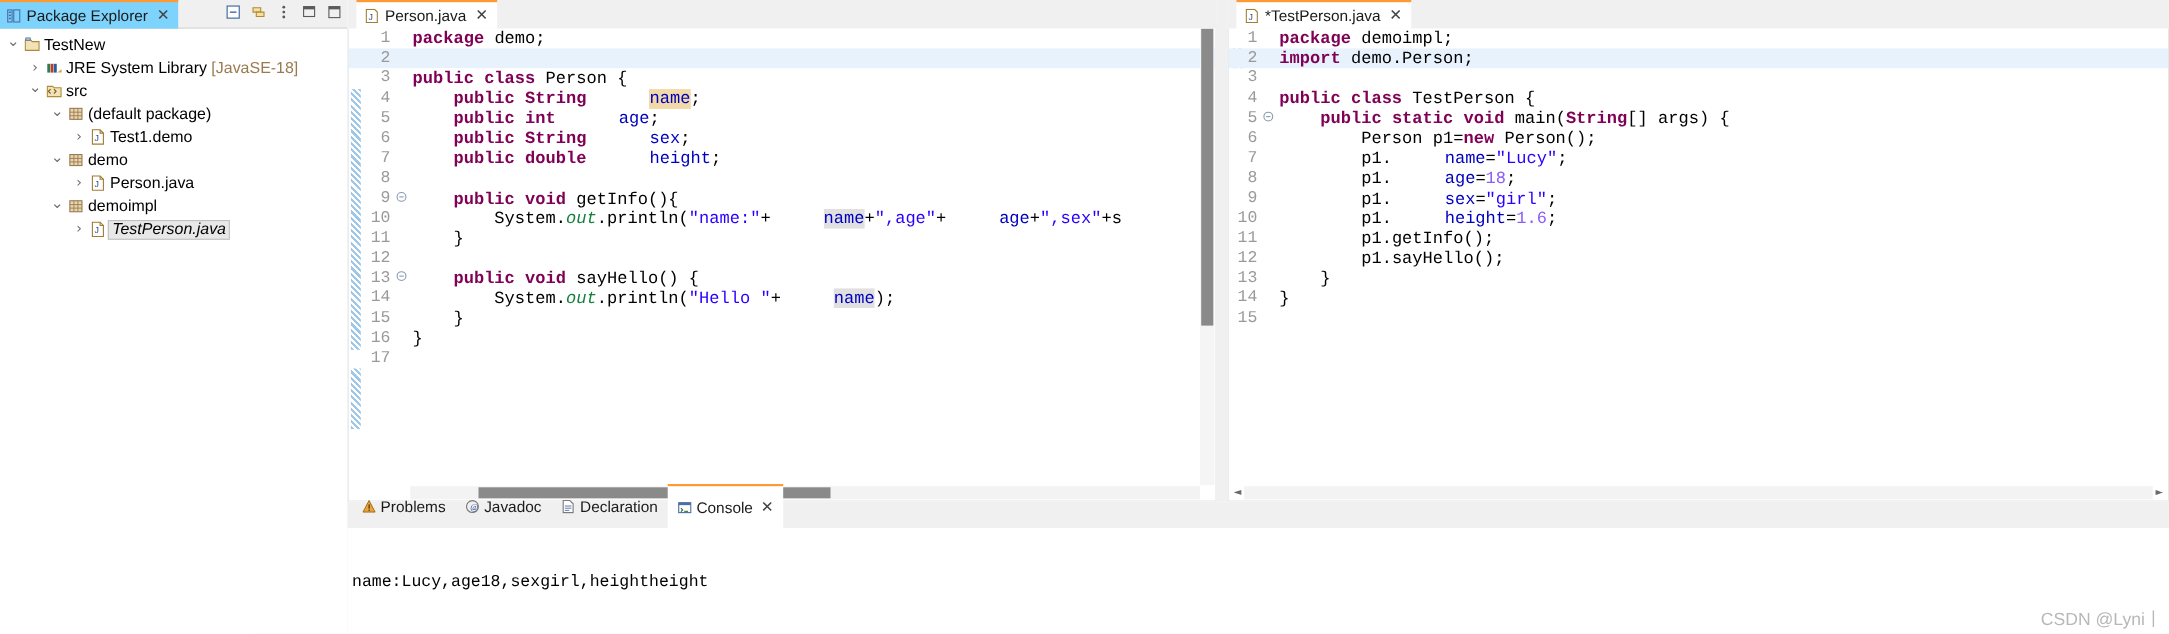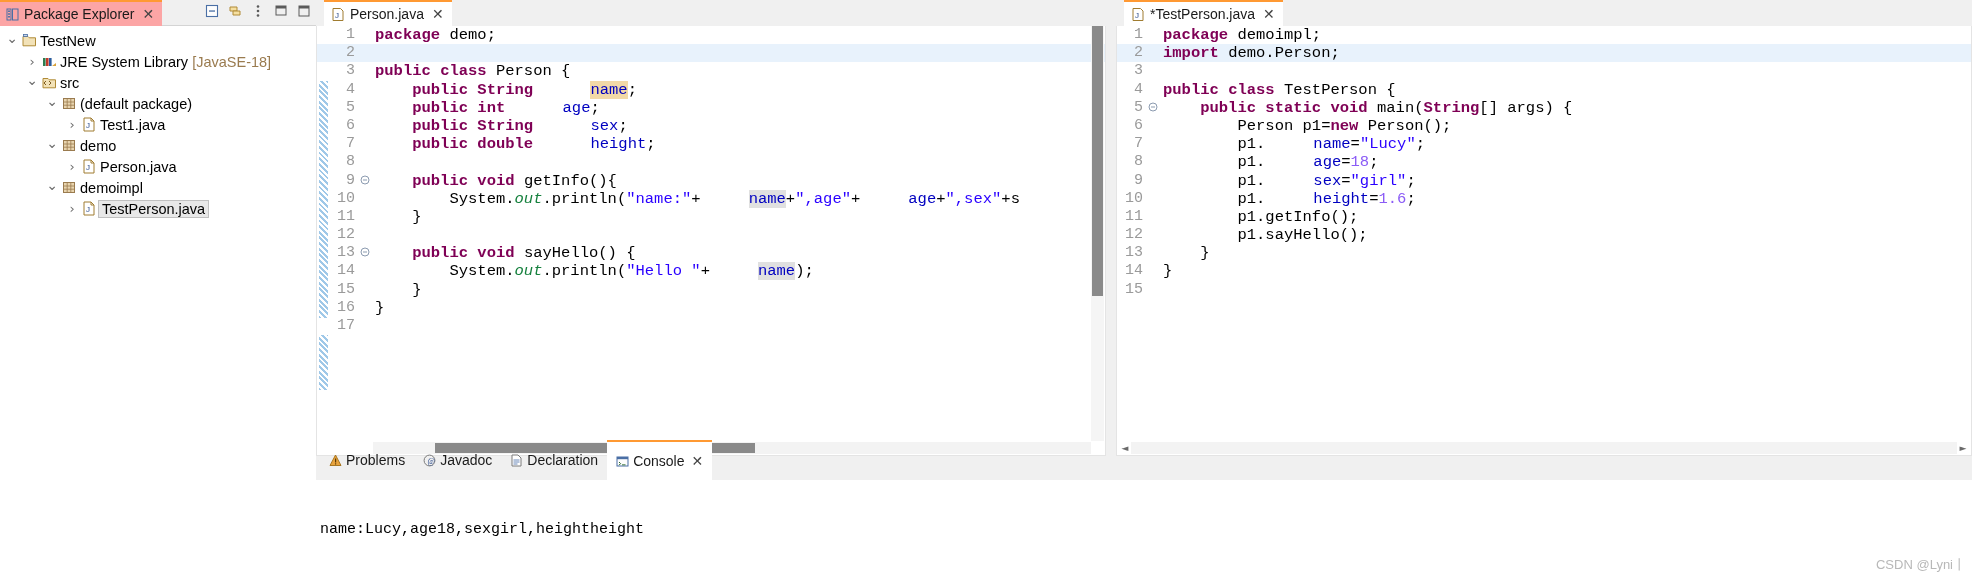--- a/index.html
+++ b/index.html
@@ -22,21 +22,21 @@
     border-bottom: 1px solid #d4d4d4;
   }
   .explorer-tab {
     position: absolute; left: 0; top: 0; height: 26px;
     display: flex; align-items: center; gap: 5px;
     padding: 0 8px 0 6px;
     background: #f5f5f5;
     border-top: 2px solid #ff9933;
     font-size: 14px; color: #1a1a1a;
   }
-  .explorer-tab.active { background: #fca5a5; }
+  .explorer-tab.active { background: #7dd3fc; }
   .pe-icon {
     width: 13px; height: 13px; position: relative; flex: 0 0 13px;
   }
   .pe-icon svg { display: block; }
   .tab-close {
     font-size: 14px; color: #444; margin-left: 3px; line-height: 1;
     font-family: "DejaVu Sans", sans-serif;
   }
   .explorer-toolbar {
     position: absolute; right: 4px; top: 3px;
@@ -53,20 +53,21 @@
     width: 16px; height: 16px; flex: 0 0 16px;
     display: flex; align-items: center; justify-content: center;
     color: #6e6e6e; font-size: 11px; font-family: "DejaVu Sans", sans-serif;
   }
   .trow .ticon { width: 18px; flex: 0 0 18px; display:flex; align-items:center; justify-content:center; }
   .trow .tlabel { padding-left: 2px; }
   .trow .tdim { color: #9a7b4f; }
   .trow.selected .tlabel {
     background: #e8e8e8; border: 1px solid #c0c0c0; padding: 0 3px;
     margin-left: 0px;
+    font-style: italic;
   }
   .ind1 { padding-left: 4px; }
   .ind2 { padding-left: 24px; }
   .ind3 { padding-left: 44px; }
   .ind4 { padding-left: 64px; }
 
   
   .editors { position: absolute; left: 316px; top: 0; right: 0; top: 0; height: 456px; }
 
   .ed {
@@ -165,21 +166,21 @@
     font-family: "Liberation Mono", monospace; font-size: 14.5px;
     color: #000; padding: 4px 0 2px 4px; white-space: pre;
     background: #ffffff;
   }
   .console-out {
     font-family: "Liberation Mono", monospace; font-size: 15px;
     line-height: 19px; color: #000; padding: 2px 0 0 4px; white-space: pre;
   }
   .watermark {
     position: absolute; right: 6px; bottom: 2px;
-    font-size: 13px; color: #b8b8b8; font-family: "Liberation Sans", sans-serif;
+    font-size: 16px; color: #b8b8b8; font-family: "Liberation Sans", sans-serif;
   }
   .divider-v {
     position: absolute; top: 0; width: 6px; bottom: 0; background: #f0f0f0;
   }
 </style>
 </head>
 <body>
 
 <div class="app">
 
@@ -277,21 +278,21 @@
         </div>
         <div class="trow ind4">
           <span class="twist" style="font-size: 13px;">›</span>
           <span class="ticon">
             <svg width="15" height="15" viewBox="0 0 15 15">
               <path d="M2 1 h7 l3 3 v10 h-10 z" fill="#ffffff" stroke="#a07c30" stroke-width="1"></path>
               <path d="M9 1 v3 h3" fill="none" stroke="#a07c30" stroke-width="1"></path>
               <text x="4" y="11" font-family="Liberation Sans, sans-serif" font-size="8" fill="#2a4a8a">J</text>
             </svg>
           </span>
-          <span class="tlabel">Test1.java</span>
+          <span class="tlabel">Test1.demo</span>
         </div>
         <div class="trow ind3">
           <span class="twist" style="font-size: 14px; margin-top: -5px;">⌄</span>
           <span class="ticon">
             <svg width="15" height="15" viewBox="0 0 15 15">
               <rect x="1.5" y="2.5" width="11" height="10" fill="#e8d4ae" stroke="#9a7b4f" stroke-width="1"></rect>
               <path d="M1.5 6 h11 M1.5 9.2 h11 M5.2 2.5 v10 M8.8 2.5 v10" stroke="#9a7b4f" stroke-width="0.8"></path>
             </svg>
           </span>
           <span class="tlabel">demo</span>

